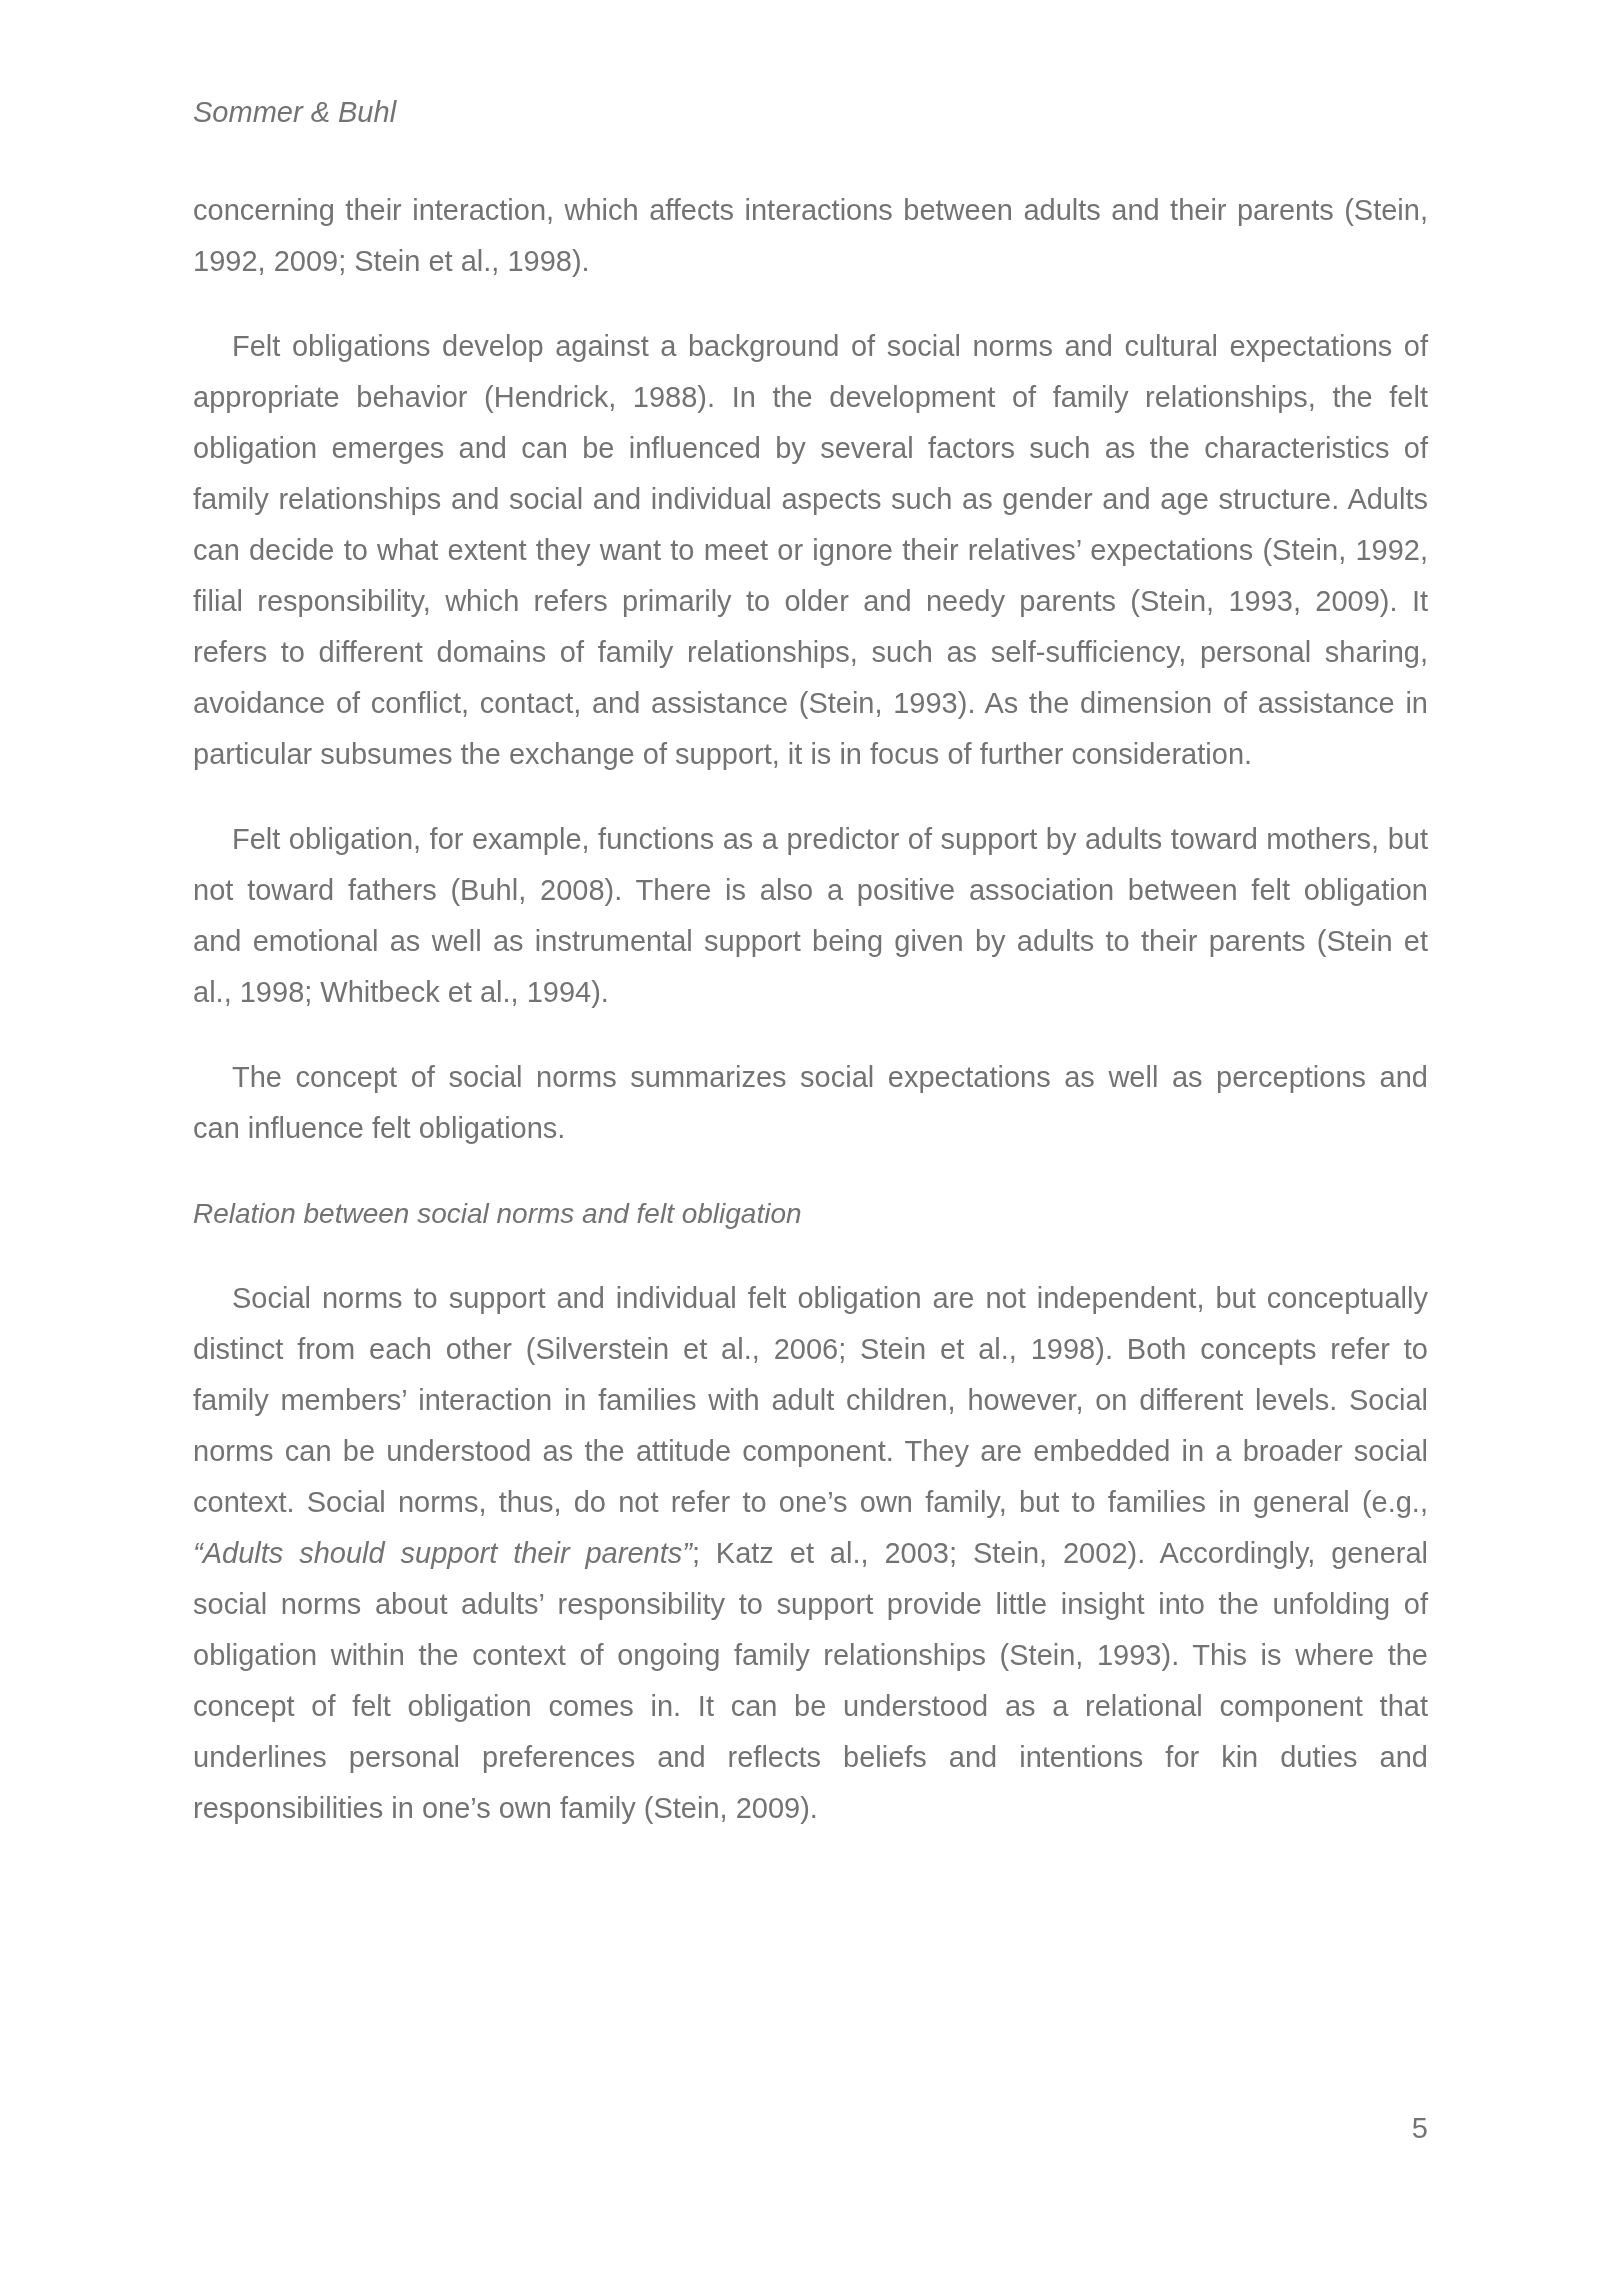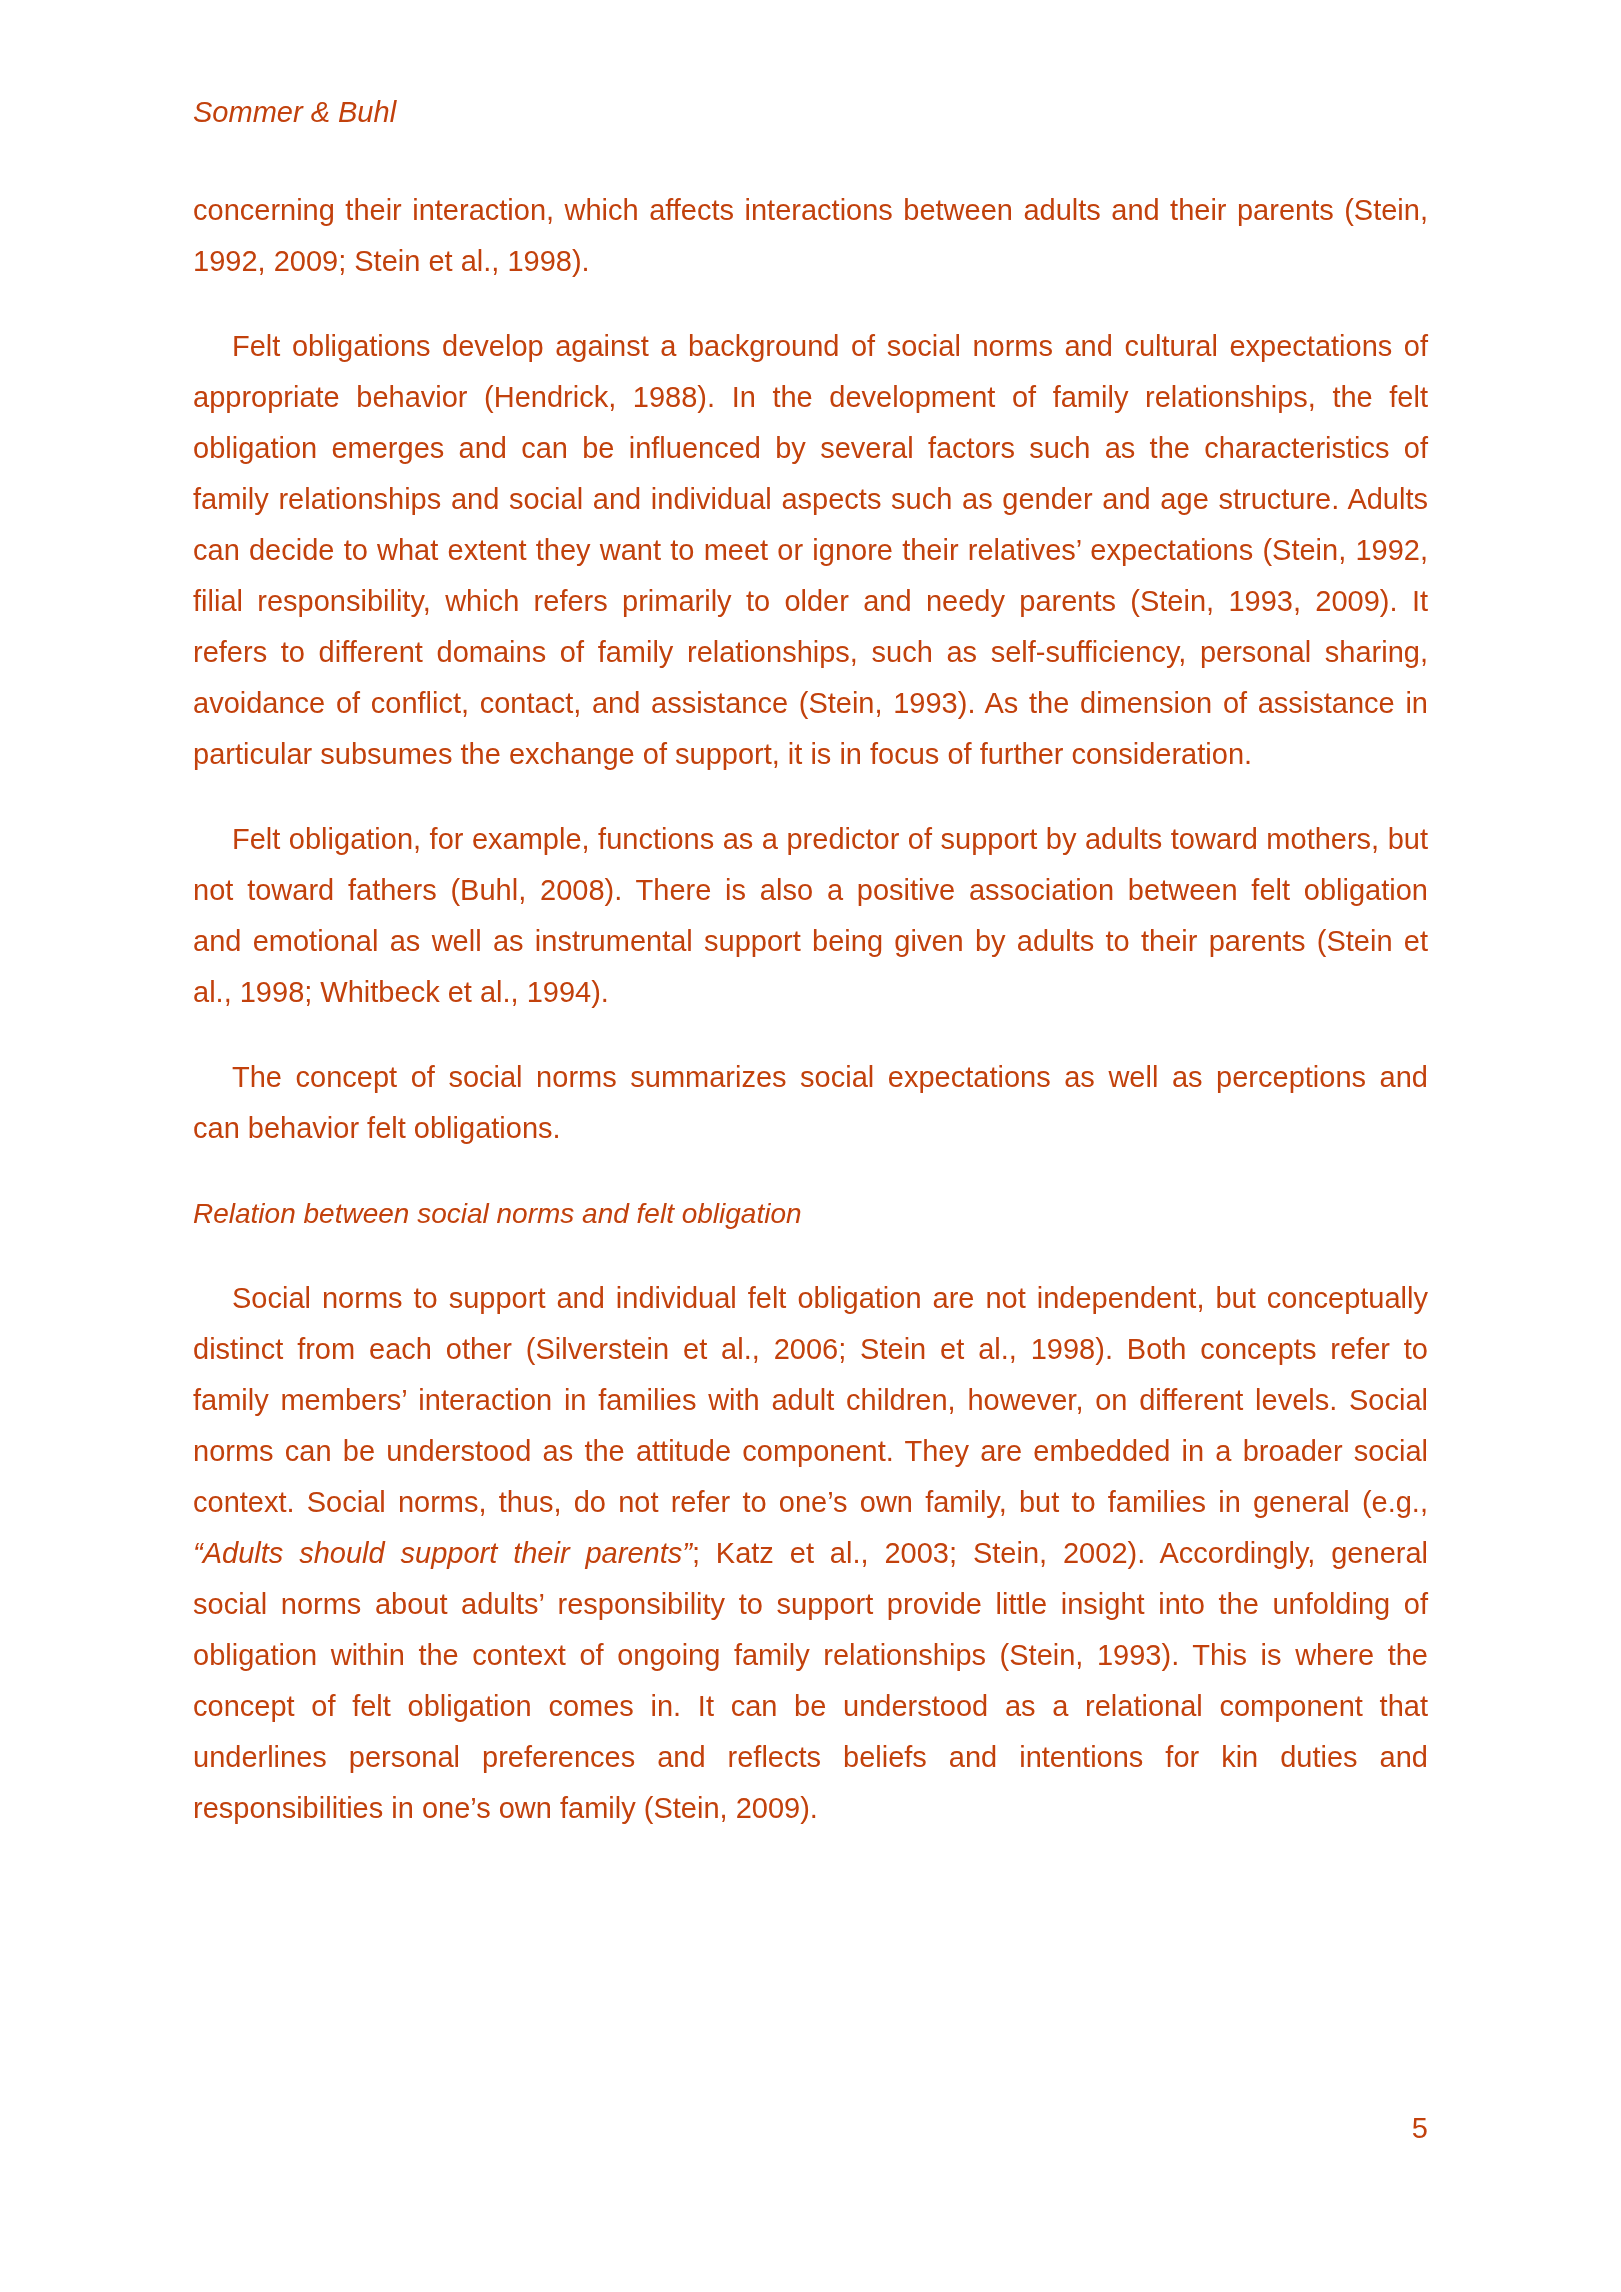--- a/index.html
+++ b/index.html
@@ -3,21 +3,21 @@
 <meta charset="utf-8">
 <style>
   * { margin: 0; padding: 0; box-sizing: border-box; }
   html, body { background: #e8e8e8; }
   .page {
     position: relative;
     width: 1621px;
     height: 2293px;
     background: #ffffff;
     font-family: "Liberation Sans", "DejaVu Sans", sans-serif;
-    color: #c2410c;
+    color: #737373;
     margin: 0 auto;
     overflow: hidden;
   }
   .content {
     padding: 93px 193px 0 193px;
   }
   .running-head {
     font-style: italic;
     font-size: 29px;
     line-height: 39px;
@@ -79,21 +79,21 @@
           <div class="line last">particular subsumes the exchange of support, it is in focus of further consideration.</div>
         </div>
         <div class="paragraph indent">
           <div class="line">Felt obligation, for example, functions as a predictor of support by adults toward mothers, but</div>
           <div class="line">not toward fathers (Buhl, 2008). There is also a positive association between felt obligation</div>
           <div class="line">and emotional as well as instrumental support being given by adults to their parents (Stein et</div>
           <div class="line last">al., 1998; Whitbeck et al., 1994).</div>
         </div>
         <div class="paragraph indent">
           <div class="line">The concept of social norms summarizes social expectations as well as perceptions and</div>
-          <div class="line last">can behavior felt obligations.</div>
+          <div class="line last">can influence felt obligations.</div>
         </div>
         <div class="section-heading">Relation between social norms and felt obligation</div>
         <div class="paragraph indent">
           <div class="line">Social norms to support and individual felt obligation are not independent, but conceptually</div>
           <div class="line">distinct from each other (Silverstein et al., 2006; Stein et al., 1998). Both concepts refer to</div>
           <div class="line">family members’ interaction in families with adult children, however, on different levels. Social</div>
           <div class="line">norms can be understood as the attitude component. They are embedded in a broader social</div>
           <div class="line">context. Social norms, thus, do not refer to one’s own family, but to families in general (e.g.,</div>
           <div class="line"><span class="italic">“Adults should support their parents”</span><span>; Katz et al., 2003; Stein, 2002). Accordingly, general</span></div>
           <div class="line">social norms about adults’ responsibility to support provide little insight into the unfolding of</div>

